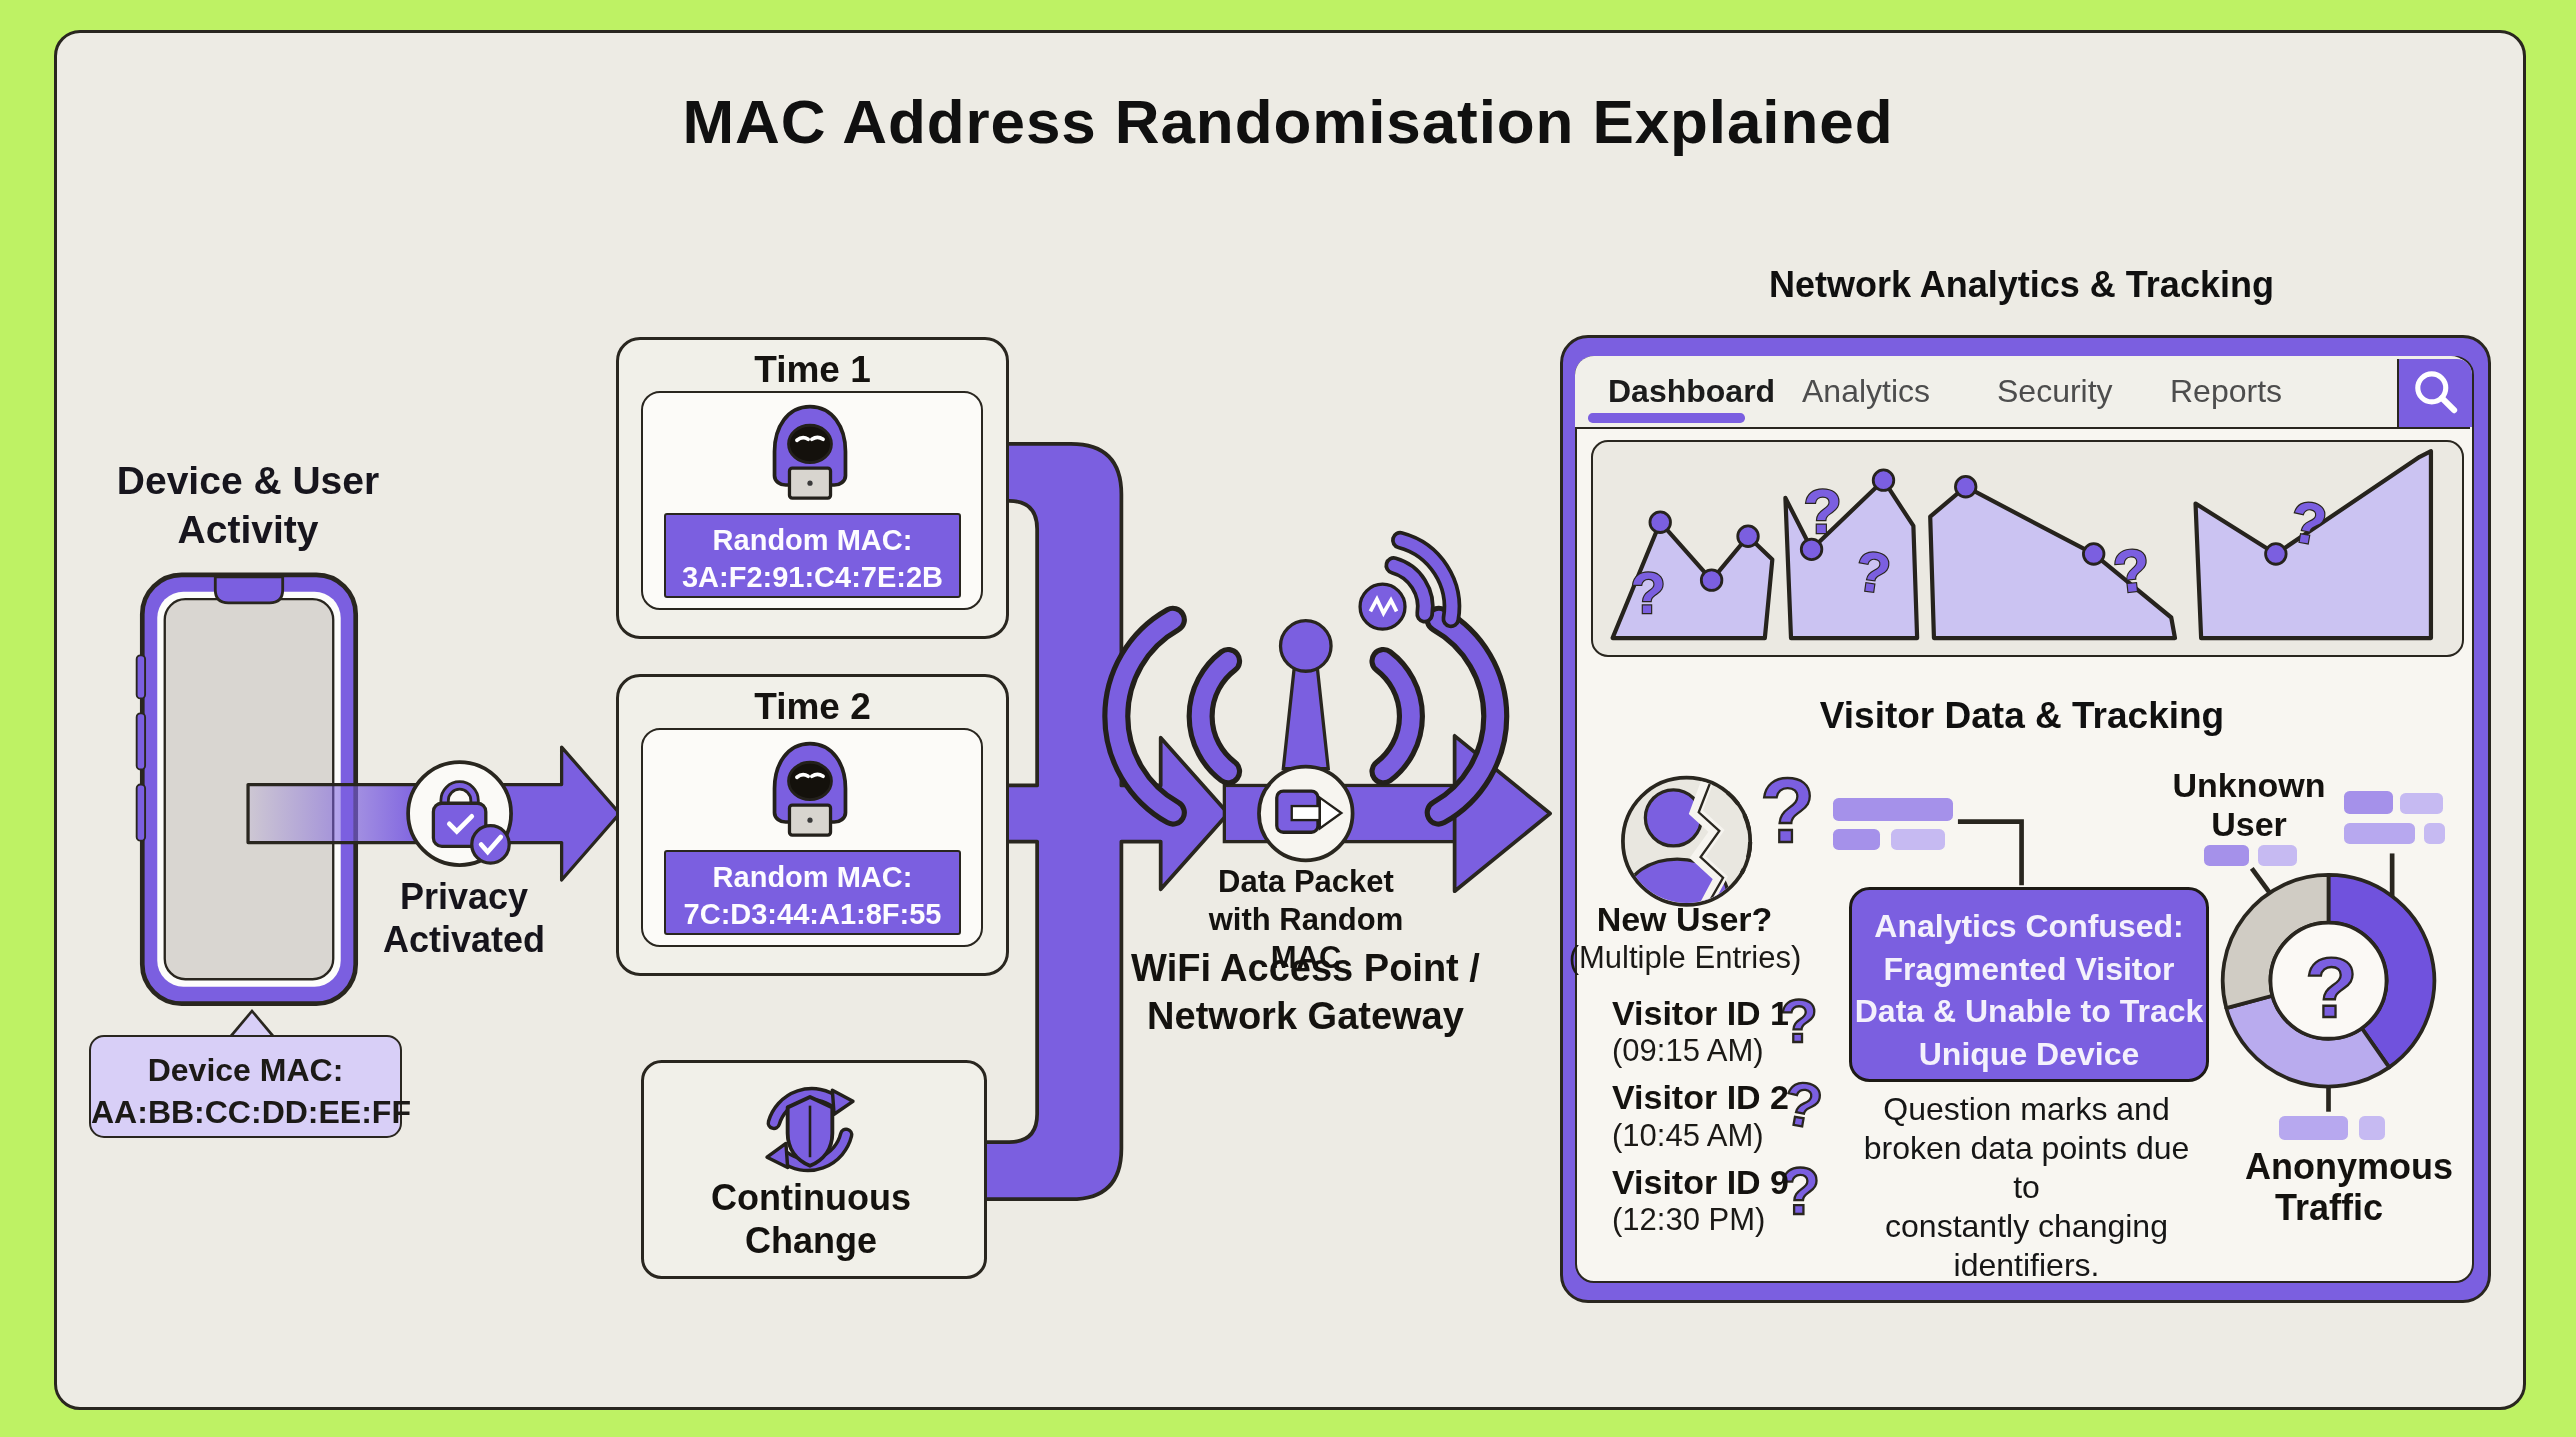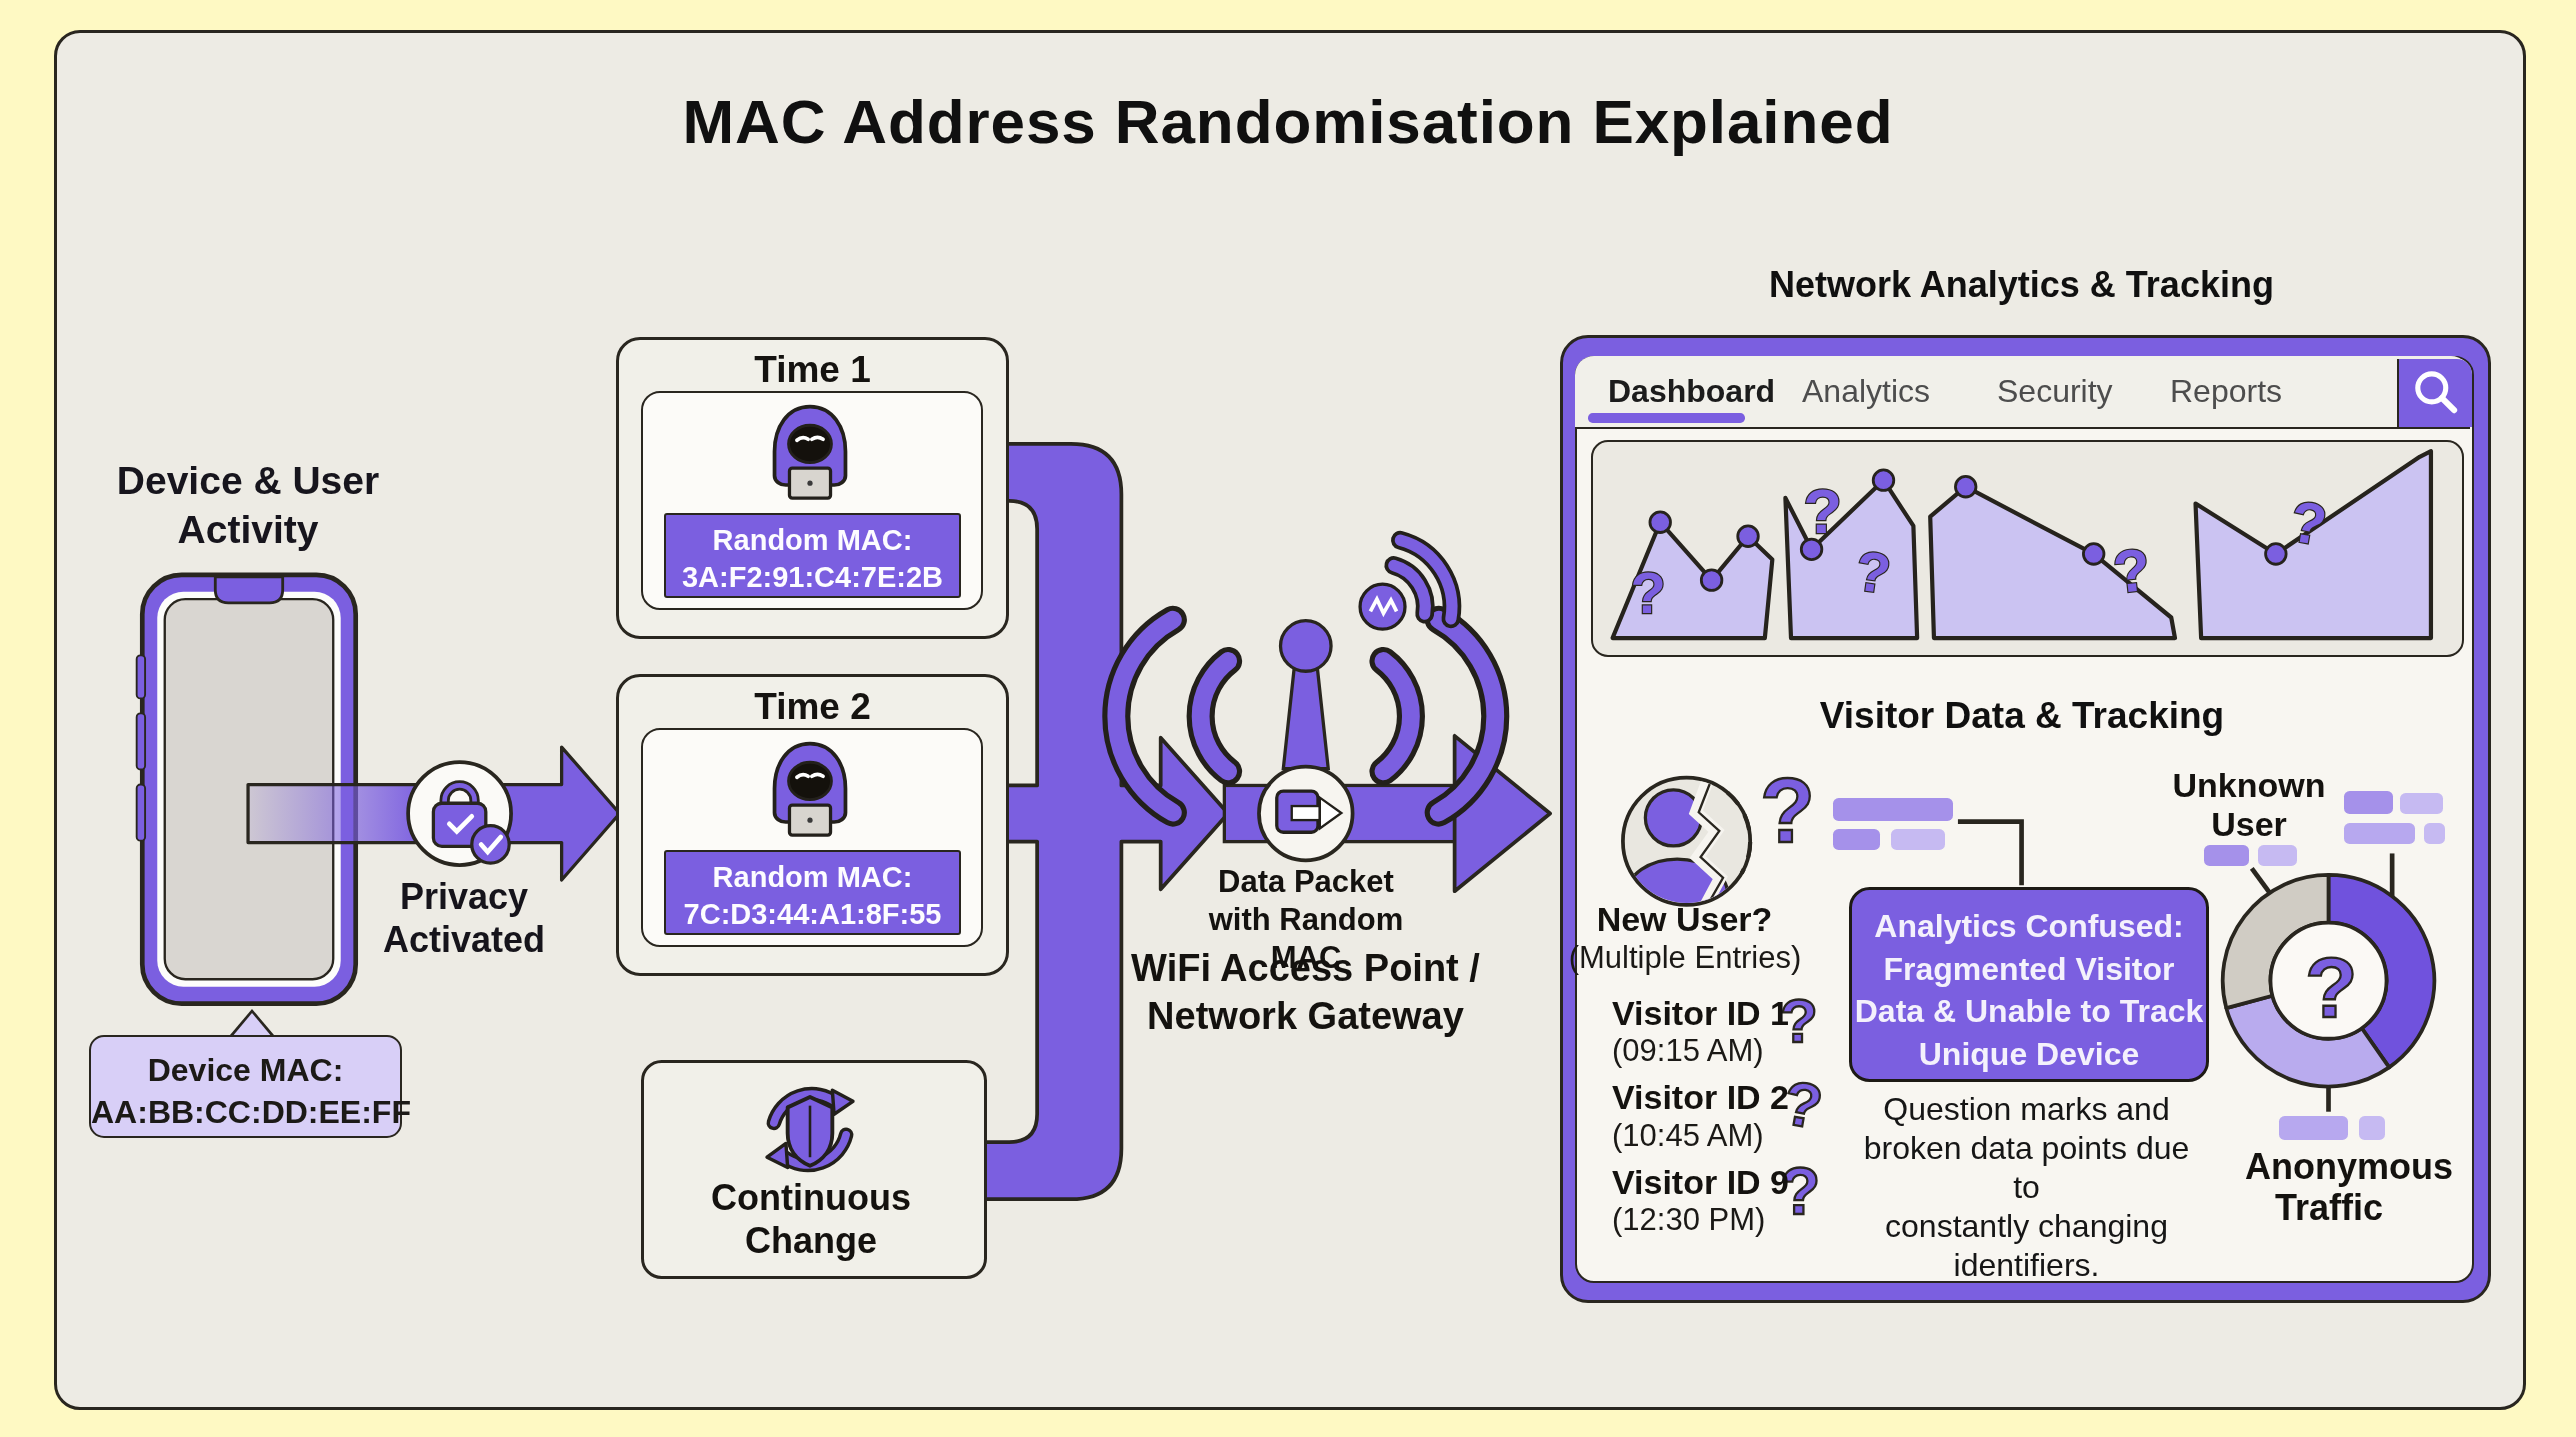--- a/index.html
+++ b/index.html
@@ -1,16 +1,16 @@
 <!DOCTYPE html>
 <html style="font-size:15px"><head>
 <meta charset="utf-8">
 <style>
   html,body{margin:0;padding:0;background:#fff;}
-  .stage{position:relative;width:2576px;height:1438px;background:#fef9c3;
+  .stage{position:relative;width:2576px;height:1438px;background:#bef264;
          font-family:"Liberation Sans",sans-serif;color:#1b1916;overflow:hidden;}
   .abs{position:absolute;}
   .preline{white-space:pre-line;}
   .c{text-align:center;}
   .frame{left:54px;top:30px;width:2466px;height:1374px;background:#edebe4;
          border:3.7px solid #29261f;border-radius:26px;}
   .title{left:0;top:86px;width:2576px;font-size:62px;font-weight:600;color:#101010;letter-spacing:0.9px;}
   .h-left{left:89px;top:457px;width:318px;font-size:39px;font-weight:700;line-height:1.25;color:#17151d;}
   .privacy{left:333px;top:875px;width:262px;font-size:36px;font-weight:700;line-height:1.2;color:#16141b;}
   .macbubble{left:89px;top:1035px;width:309px;height:99px;background:#d8cff7;border:2.8px solid #29261f;

